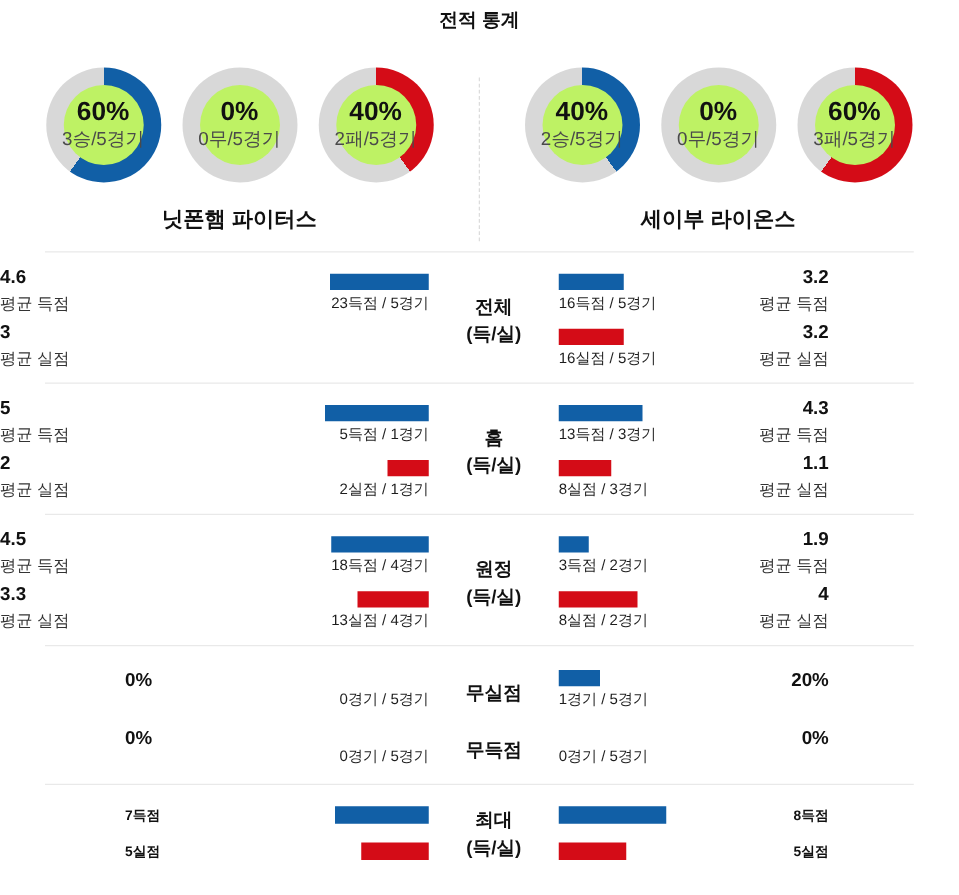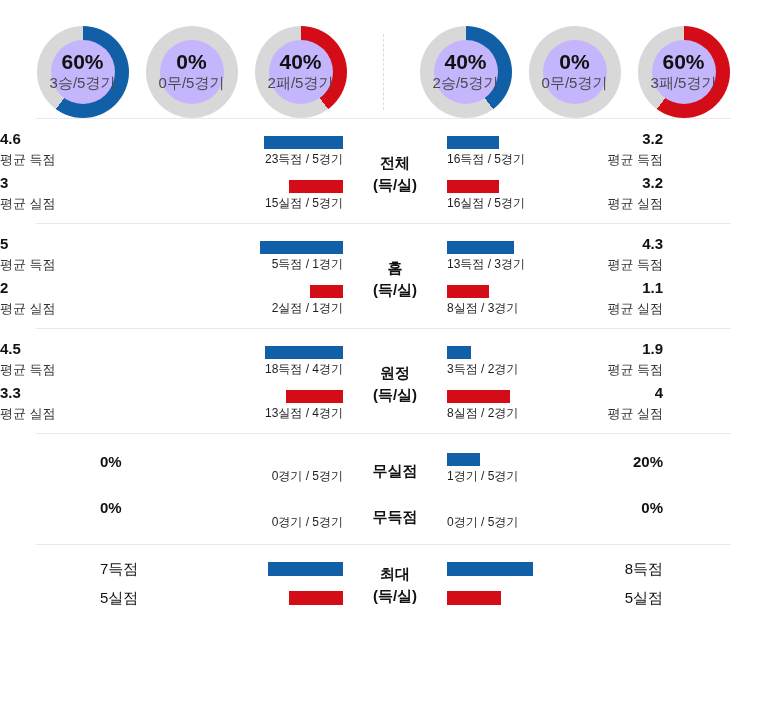--- a/index.html
+++ b/index.html
@@ -11,21 +11,21 @@
   .title{ text-align:center;font-size:15px;font-weight:bold;padding-top:7px;height:21px; }
 
   
   .compare-head{position:relative;}
   .vsplit{position:absolute;left:383px;top:8px;bottom:8px;width:0;border-left:1px dashed #dcdcdc;}
   .donut-row{display:flex;margin-top:26px;}
   .half{width:383px;display:flex;justify-content:center;gap:17px;}
   .donut{position:relative;width:92px;height:92px;}
   .ring{position:absolute;inset:0;border-radius:50%;background:#d8d8d8;}
   .hole{
-    position:absolute;inset:14px;background:#c4b5fd;border-radius:50%;
+    position:absolute;inset:14px;background:#bef264;border-radius:50%;
     display:flex;flex-direction:column;align-items:center;justify-content:center;
   }
   .pct{font-size:21px;font-weight:bold;line-height:22px;}
   .sub{font-size:15px;color:#4a4a4a;margin-top:1px;white-space:nowrap;}
   .team-row{display:flex;margin-top:18px;padding-bottom:14px;}
   .team-name{width:383px;text-align:center;font-size:17px;font-weight:bold;}
 
   .hr{height:1px;background:#e9e9e9;margin:0 36px;}
 
   
@@ -56,29 +56,30 @@
   .shut-line{display:flex;justify-content:space-between;height:46px;}
   .shut-pct{font-size:15px;font-weight:bold;line-height:16px;margin-top:6px;}
   .center-line{height:46px;display:flex;align-items:center;justify-content:center;font-size:15px;font-weight:bold;}
 
   
   .max-section{height:84px;padding-top:12px;}
   .max-section .left-cell{padding-left:100px;}
   .max-line{display:flex;justify-content:space-between;align-items:center;height:16px;}
   .max-line.first{margin-top:4px;}
   .max-line.second{margin-top:13px;}
-  .max-label{font-size:15px;font-weight:normal;white-space:nowrap;}
+  .max-label{font-size:11px;font-weight:bold;white-space:nowrap;}
   .max-bar{height:14px;margin-top:0;}
   .max-center{padding-top:6px;}
 </style>
 </head>
 <body>
 
 <div class="app">
 
+  <div class="title">전적 통계</div>
 
   <div class="compare-head">
     <div class="vsplit"></div>
 
     <div class="donut-row">
       <div class="half">
         <div class="donut">
           <div class="ring" style="background: conic-gradient(rgb(17, 95, 166) 0deg, rgb(17, 95, 166) 60%, rgb(216, 216, 216) 60%, rgb(216, 216, 216) 100%);"></div>
           <div class="hole">
             <div class="pct">60%</div>
@@ -118,44 +119,44 @@
         <div class="donut">
           <div class="ring" style="background: conic-gradient(rgb(212, 12, 23) 0deg, rgb(212, 12, 23) 60%, rgb(216, 216, 216) 60%, rgb(216, 216, 216) 100%);"></div>
           <div class="hole">
             <div class="pct">60%</div>
             <div class="sub">3패/5경기</div>
           </div>
         </div>
       </div>
     </div>
 
+    <div class="team-row">
+      <div class="team-name">닛폰햄 파이터스</div>
+      <div class="team-name">세이부 라이온스</div>
+    </div>
   </div>
 
   <div class="hr"></div>
 
   <div class="grid score-section">
     <div class="left-cell">
       <div class="stat-line">
         <div>
           <div class="avg-num">4.6</div>
           <div class="avg-label">평균 득점</div>
         </div>
         <div class="bar-block ra">
           <div class="bar bar-blue" style="width: 79px;"></div>
           <div class="bar-caption">23득점 / 5경기</div>
         </div>
       </div>
       <div class="stat-line">
         <div>
           <div class="avg-num">3</div>
           <div class="avg-label">평균 실점</div>
-        </div>
-        <div class="bar-block ra">
-          <div class="bar bar-red" style="width: 54px;"></div>
-          <div class="bar-caption">15실점 / 5경기</div>
         </div>
       </div>
     </div>
     <div class="center-cell">
       <div>전체</div>
       <div>(득/실)</div>
     </div>
     <div class="right-cell">
       <div class="stat-line">
         <div class="bar-block la">

